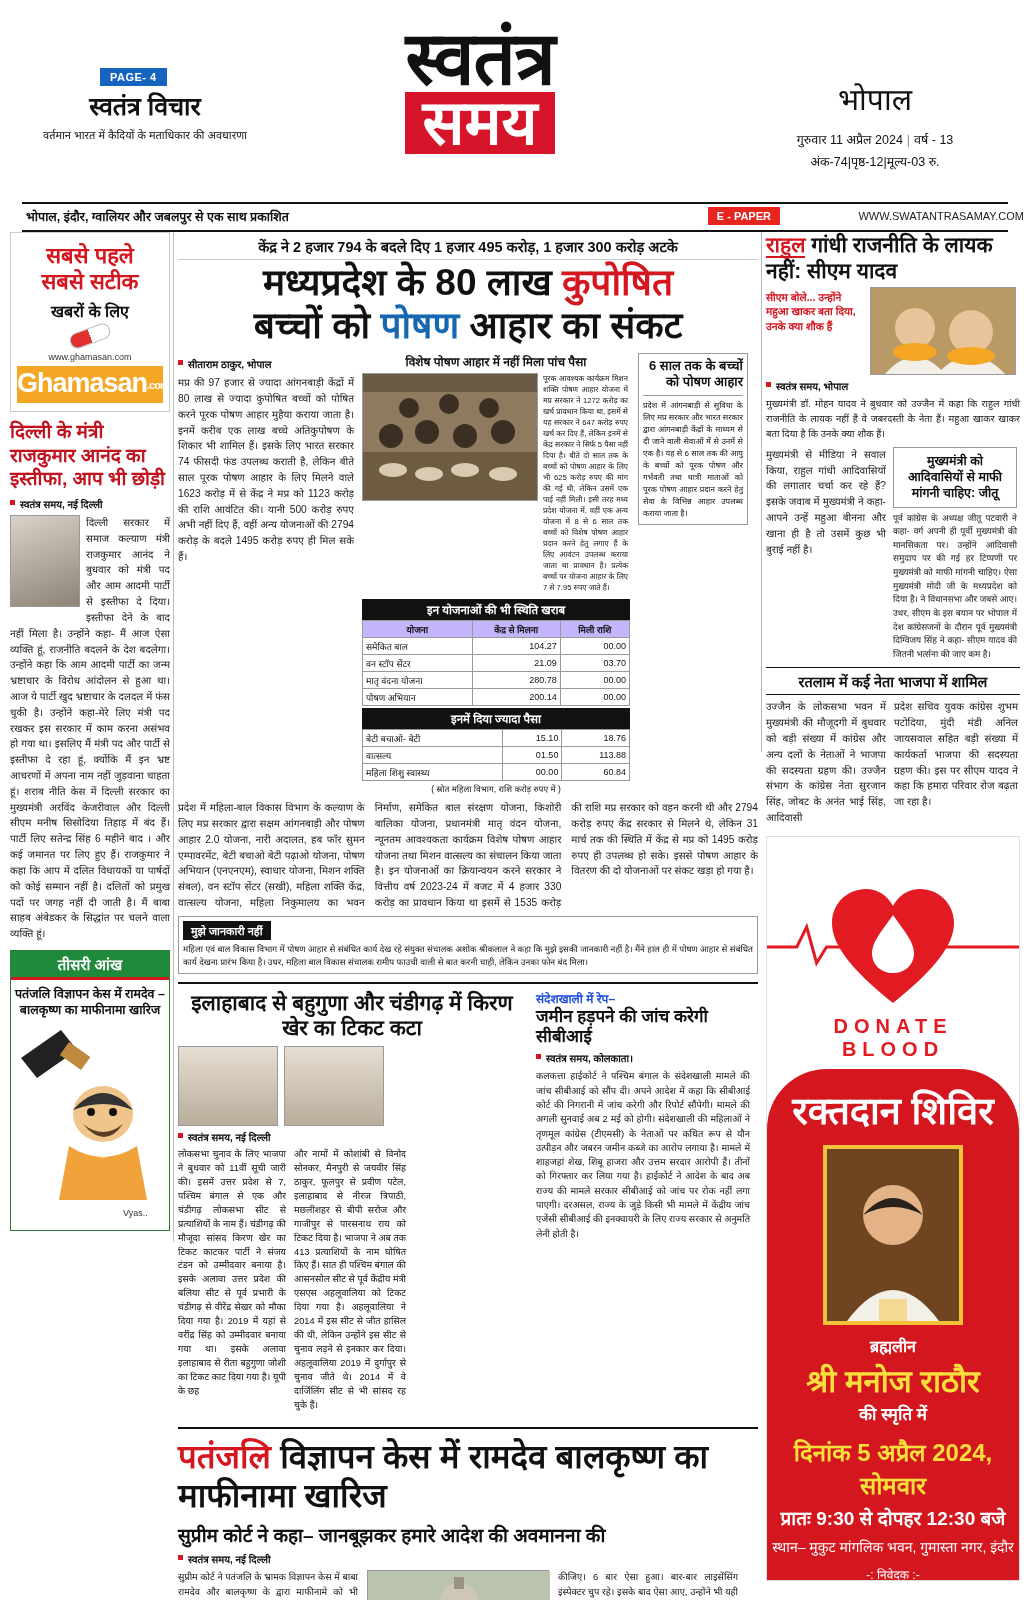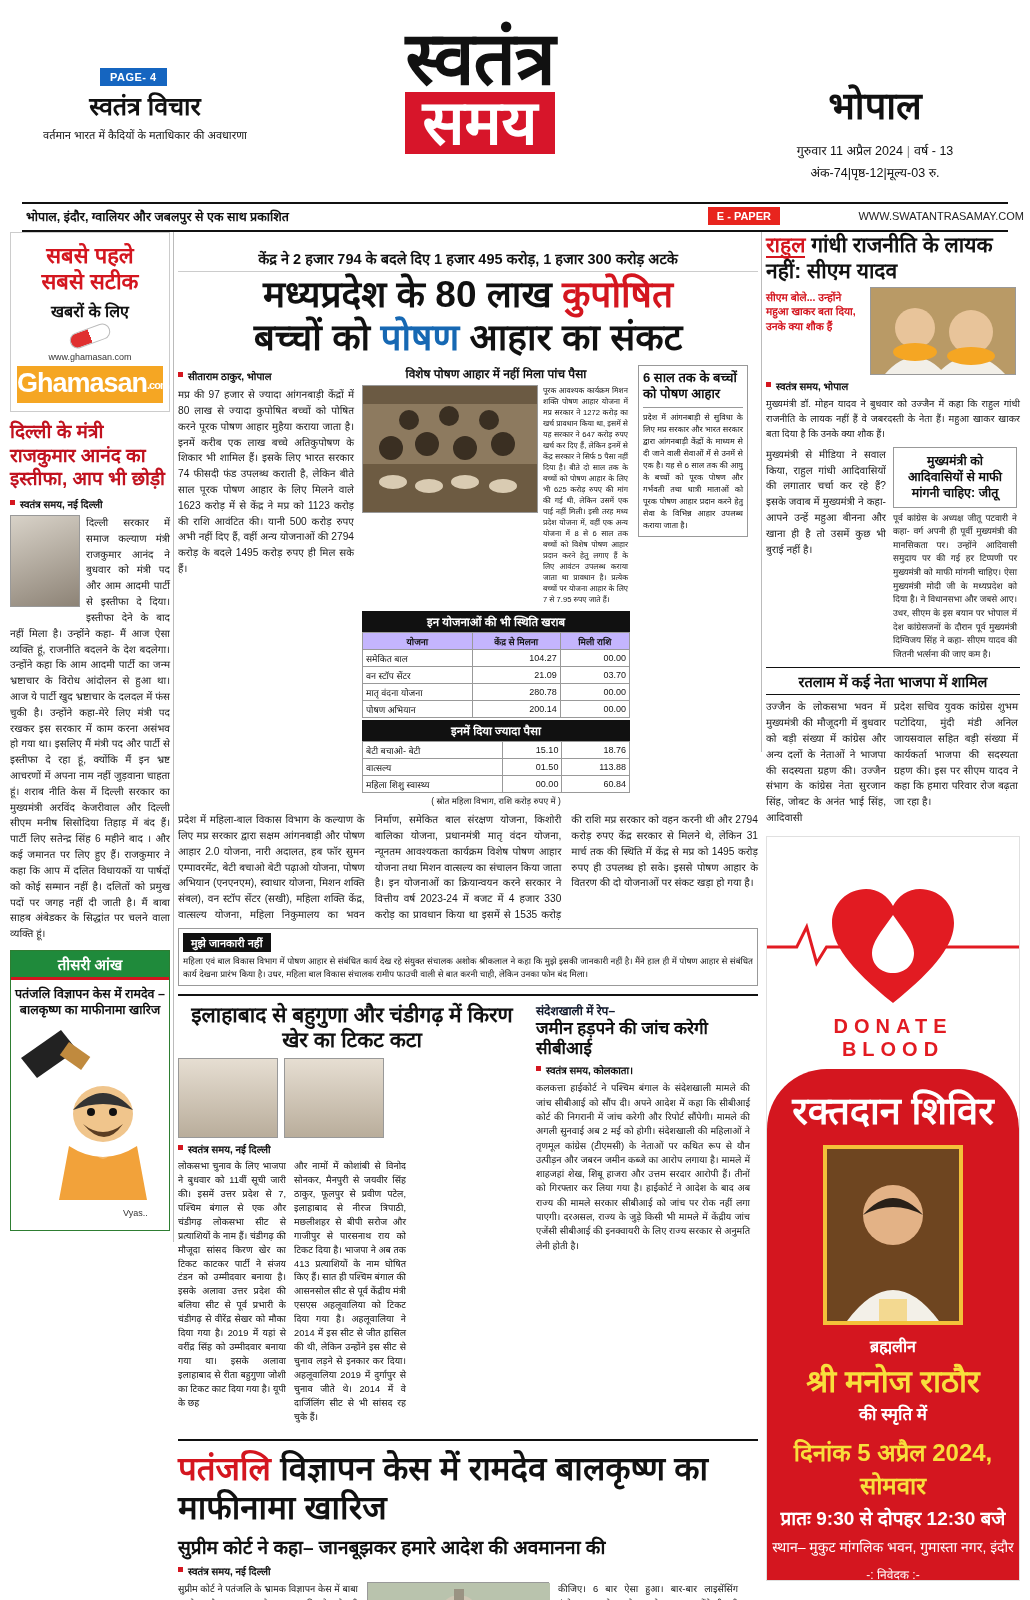--- a/index.html
+++ b/index.html
@@ -25,21 +25,21 @@
   .mh-left .t1 { font-size:25px; font-weight:bold; color:#111; }
   .mh-left .t2 { font-size:11px; line-height:1.35; margin-top:6px; color:#111; }
   .mh-center { position:absolute; left:255px; top:18px; width:430px; text-align:center; }
   .logo-top { font-size:74px; font-weight:bold; line-height:.95; letter-spacing:-1px; color:#111; }
   .logo-bot {
     display:inline-block; background:#d7152a; color:#fff;
     font-size:62px; font-weight:bold; line-height:1.0;
     padding:0 18px; margin-top:-2px;
   }
   .mh-right { position:absolute; right:20px; top:72px; width:250px; text-align:center; }
-  .mh-right .city { font-size:38px; font-weight:bold; }
+  .mh-right .city { font-size:30px; font-weight:normal; }
   .mh-right .dateline { font-size:12.5px; margin-top:12px; color:#111; }
   .mh-right .dateline .sep { color:#888; padding:0 4px; }
   .mh-right .issue { font-size:12.5px; margin-top:5px; }
 
   .mh-rule { position:absolute; left:12px; right:12px; top:196px; height:0; border-top:2px solid #111; }
   .mh-strip { position:absolute; left:12px; top:200px; width:1006px; height:22px; }
   .mh-strip .left { position:absolute; left:4px; top:2px; font-size:12.5px; font-weight:bold; }
   .epaper {
     position:absolute; right:248px; top:1px; background:#e8241e; color:#fff;
     font-size:11px; font-weight:bold; padding:3px 9px;
@@ -89,36 +89,36 @@
     margin-top:8px; border:1px solid #2e7d32; padding:0; background:#fff;
   }
   .teesri .hd {
     background:#1f8a3b; color:#fff; font-size:15px; font-weight:bold; text-align:center; padding:3px 0;
   }
   .teesri .sub { font-size:12.5px; font-weight:bold; text-align:center; line-height:1.3; padding:6px 4px 2px; }
   .cartoon { height:210px; background:#fff; position:relative; overflow:hidden; }
 
   
   .kicker {
-    text-align:center; font-size:14.5px; font-weight:bold; padding:16px 0 3px; color:#111;
+    text-align:center; font-size:14.5px; font-weight:bold; padding:4px 0 3px; color:#111;
   }
   .lead-h {
     font-size:37px; font-weight:bold; line-height:1.15; text-align:center; margin:2px 0 6px;
   }
 
   .boxhead {
     background:#111; color:#fff; font-size:11.5px; font-weight:bold; text-align:center; padding:3px 2px;
   }
   .tbl { width:100%; border-collapse:collapse; font-size:9px; }
   .tbl th, .tbl td { border:1px solid #999; padding:1.5px 3px; }
   .tbl th { background:#c4b5fd; font-weight:bold; }
   .tbl td.num { text-align:right; }
 
   .sidebox { border:1px solid #999; padding:4px; }
-  .sidebox-h { font-size:13px; font-weight:bold; text-align:left; line-height:1.25; }
+  .sidebox-h { font-size:13px; font-weight:bold; text-align:right; line-height:1.25; }
 
   .sechead {
     font-size:21px; font-weight:bold; line-height:1.2; text-align:center;
   }
 
   
   .r-head { font-size:21px; font-weight:bold; line-height:1.22; }
   .r-head .u { border-bottom:2px solid #d4161f; }
   .r-sub { font-size:10.5px; font-weight:bold; color:#d4161f; line-height:1.35; margin-top:3px; }
   .r-photo { height:88px; border:1px solid #999; background:linear-gradient(160deg,#cfae72,#8d6a3a); }
@@ -375,21 +375,21 @@
             <div style="width:108px;" class="smalltext">
               <div style="font-size:9.3px;line-height:1.5;text-align:justify;">लोकसभा चुनाव के लिए भाजपा ने बुधवार को 11वीं सूची जारी की। इसमें उत्तर प्रदेश से 7, पश्चिम बंगाल से एक और चंडीगढ़ लोकसभा सीट से प्रत्याशियों के नाम हैं। चंडीगढ़ की मौजूदा सांसद किरण खेर का टिकट काटकर पार्टी ने संजय टंडन को उम्मीदवार बनाया है। इसके अलावा उत्तर प्रदेश की बलिया सीट से पूर्व प्रभारी के चंडीगढ़ से वीरेंद्र सेखर को मौका दिया गया है। 2019 में यहां से वरींद्र सिंह को उम्मीदवार बनाया गया था। इसके अलावा इलाहाबाद से रीता बहुगुणा जोशी का टिकट काट दिया गया है। यूपी के छह</div>
             </div>
             <div style="width:112px;">
               <div style="font-size:9.3px;line-height:1.5;text-align:justify;">और नामों में कोशांबी से विनोद सोनकर, मैनपुरी से जयवीर सिंह ठाकुर, फूलपुर से प्रवीण पटेल, इलाहाबाद से नीरज त्रिपाठी, मछलीशहर से बीपी सरोज और गाजीपुर से पारसनाथ राय को टिकट दिया है। भाजपा ने अब तक 413 प्रत्याशियों के नाम घोषित किए हैं। सात ही पश्चिम बंगाल की आसनसोल सीट से पूर्व केंद्रीय मंत्री एसएस अहलूवालिया को टिकट दिया गया है। अहलूवालिया ने 2014 में इस सीट से जीत हासिल की थी, लेकिन उन्होंने इस सीट से चुनाव लड़ने से इनकार कर दिया। अहलूवालिया 2019 में दुर्गापुर से चुनाव जीते थे। 2014 में वे दार्जिलिंग सीट से भी सांसद रह चुके हैं।</div>
             </div>
           </div>
         </div>
 
         <div style="width:214px;">
-          <div style="font-size:12px;font-weight:bold;color:#0f172a;">संदेशखाली में रेप–</div>
+          <div style="font-size:12px;font-weight:bold;color:#1d4ed8;">संदेशखाली में रेप–</div>
           <div style="font-size:17px;font-weight:bold;line-height:1.2;">जमीन हड़पने की जांच करेगी सीबीआई</div>
           <div class="byline">स्वतंत्र समय, कोलकाता।</div>
           <div style="font-size:9.4px;line-height:1.52;text-align:justify;">कलकत्ता हाईकोर्ट ने पश्चिम बंगाल के संदेशखाली मामले की जांच सीबीआई को सौंप दी। अपने आदेश में कहा कि सीबीआई कोर्ट की निगरानी में जांच करेगी और रिपोर्ट सौंपेगी। मामले की अगली सुनवाई अब 2 मई को होगी। संदेशखाली की महिलाओं ने तृणमूल कांग्रेस (टीएमसी) के नेताओं पर कथित रूप से यौन उत्पीड़न और जबरन जमीन कब्जे का आरोप लगाया है। मामले में शाहजहां शेख, शिबू हाजरा और उत्तम सरदार आरोपी हैं। तीनों को गिरफ्तार कर लिया गया है। हाईकोर्ट ने आदेश के बाद अब राज्य की मामले सरकार सीबीआई को जांच पर रोक नहीं लगा पाएगी। दरअसल, राज्य के जुड़े किसी भी मामले में केंद्रीय जांच एजेंसी सीबीआई की इनक्वायरी के लिए राज्य सरकार से अनुमति लेनी होती है।</div>
         </div>
       </div>
 
       <div style="margin-top:14px;border-top:2px solid #111;padding-top:8px;">
         <div class="pat-h1">
           <span class="hl-red">पतंजलि</span><span> विज्ञापन केस में रामदेव बालकृष्ण का माफीनामा खारिज</span>
         </div>

